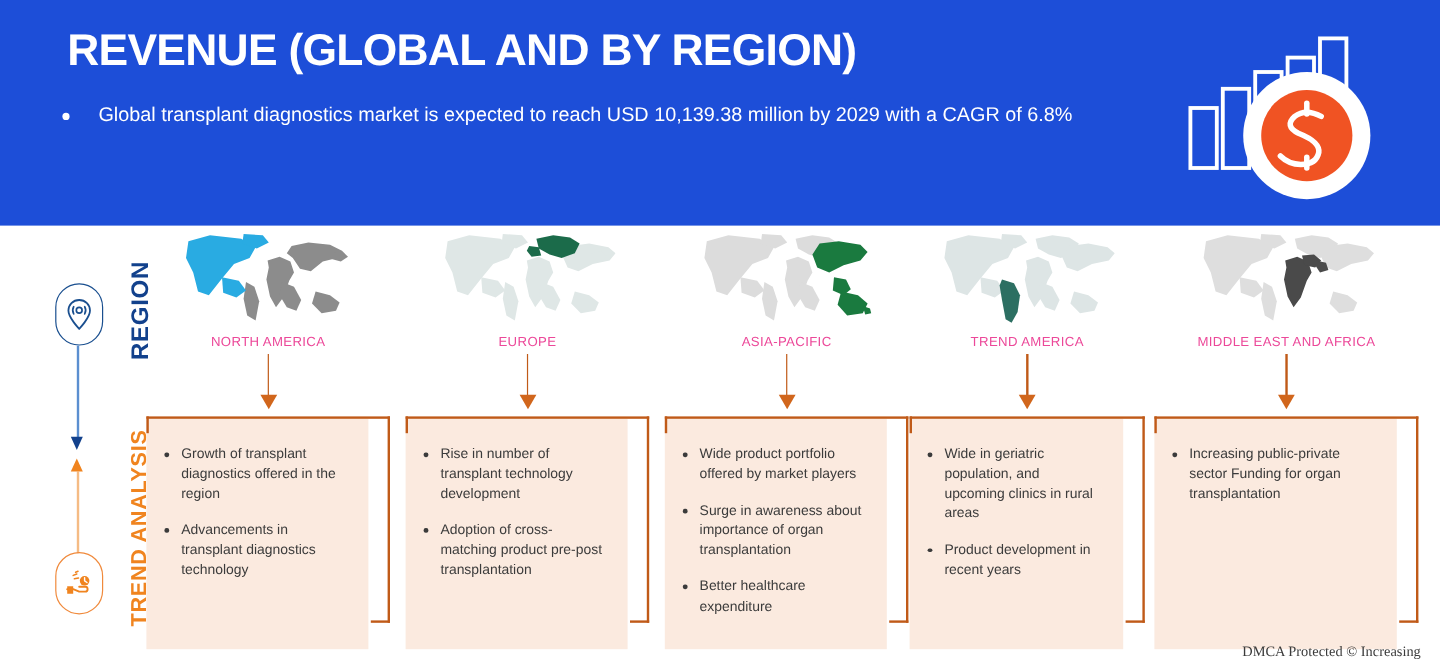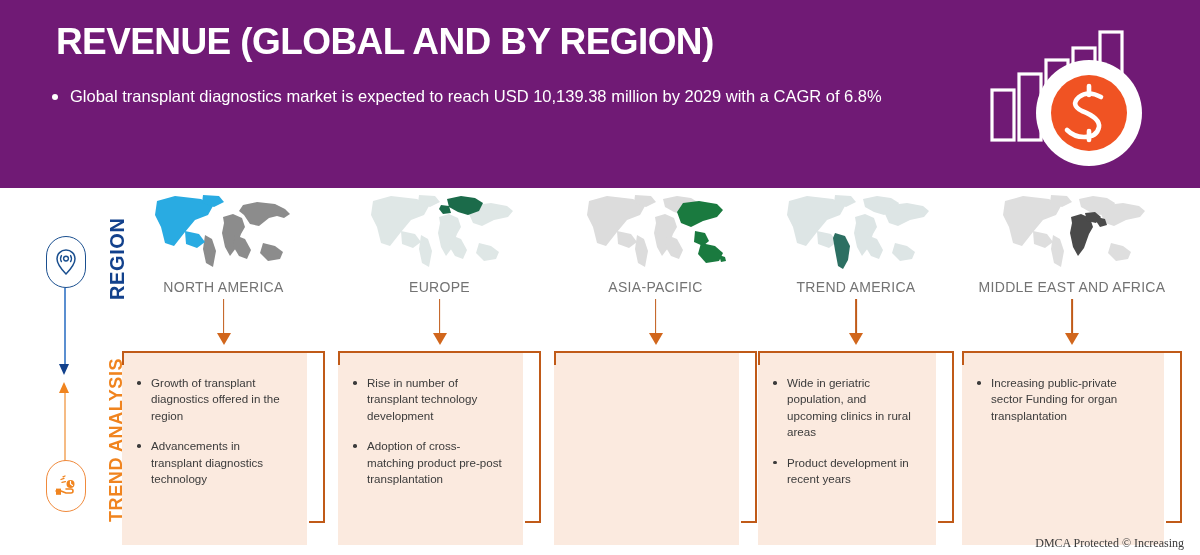--- a/index.html
+++ b/index.html
@@ -8,32 +8,32 @@
     background: #ffffff;
     font-family: "Liberation Sans", sans-serif;
     overflow: hidden;
   }
   .page { position: relative; width: 1200px; height: 555px; background:#fff; }
 
   
   .header {
     position: absolute; left: 0; top: 0;
     width: 1200px; height: 188px;
-    background: #701a75;
+    background: #1d4ed8;
     overflow: hidden;
   }
   .header-title {
     position: absolute; left: 56px; top: 22px;
     font-size: 37px; font-weight: 800; color: #ffffff;
     letter-spacing: -0.6px; line-height: 1.1;
     white-space: nowrap;
   }
   .header-bullet-row {
     position: absolute; left: 52px; top: 84px; width: 880px;
-    display: flex; align-items: flex-start;
+    display: flex; align-items: flex-start; gap: 12px;
   }
   .header-dot {
     width: 6px; height: 6px; border-radius: 50%;
     background: #ffffff; margin-top: 10px; margin-right: 12px; flex: 0 0 auto;
   }
   .header-sub {
     font-size: 16.5px; color: #ffffff; line-height: 1.55; font-weight: 400;
     max-width: 845px;
   }
 
@@ -62,21 +62,21 @@
   .side-arrow .head { position:absolute; left: -5px; width: 0; height: 0; }
 
   
   .cols { position: absolute; left: 0; top: 188px; width: 1200px; height: 367px; }
   .col { position: absolute; top: 0; }
 
   .map-wrap { position: relative; width: 100%; height: 86px; display:flex; align-items:center; justify-content:center; }
   .map-wrap svg { display:block; }
 
   .region-name {
-    text-align: center; font-size: 14px; color: #737373;
+    text-align: center; font-size: 11px; color: #ec4899;
     letter-spacing: 0.3px; margin-top: 5px; white-space: nowrap;
     font-family: "Liberation Sans", sans-serif;
   }
 
   .connector { position: relative; width: 100%; height: 52px; }
   .connector .v-stem {
     position: absolute; left: 50%; transform: translateX(-50%);
     top: 4px; width: 1.8px; height: 38px; background: #c05a18;
   }
   .connector .v-head {
@@ -291,20 +291,25 @@
       <div class="connector">
         <div class="v-stem"></div>
           <div class="v-head"></div>
       </div>
       <div class="card">
         <div class="card-fill"></div>
         <div class="card-rule-top"></div>
         <div class="card-rule-left"></div>
         <div class="card-rule-right"></div>
         <div class="card-rule-bottom"></div>
+        <ul class="bullets">
+          <li>Wide product portfolio offered by market players</li>
+          <li>Surge in awareness about importance of organ transplantation</li>
+          <li>Better healthcare expenditure</li>
+        </ul>
       </div>
     </div>
 
     <div class="col" style="left:758px;width:196px;">
       <div class="map-wrap">
         <svg width="146" height="80" viewBox="0 0 146 80">
           <g fill="#dde5e5">
             <path d="M6 10 l18 -5 26 3 12 7 -5 9 -13 5 -10 12 -11 14 -9 -3 -4 -16 -6 -12 z"></path>
             <path d="M52 4 l16 1 5 6 -10 5 -12 -4 z"></path>
             <path d="M34 40 l14 3 6 8 -8 6 -11 -4 z"></path>

